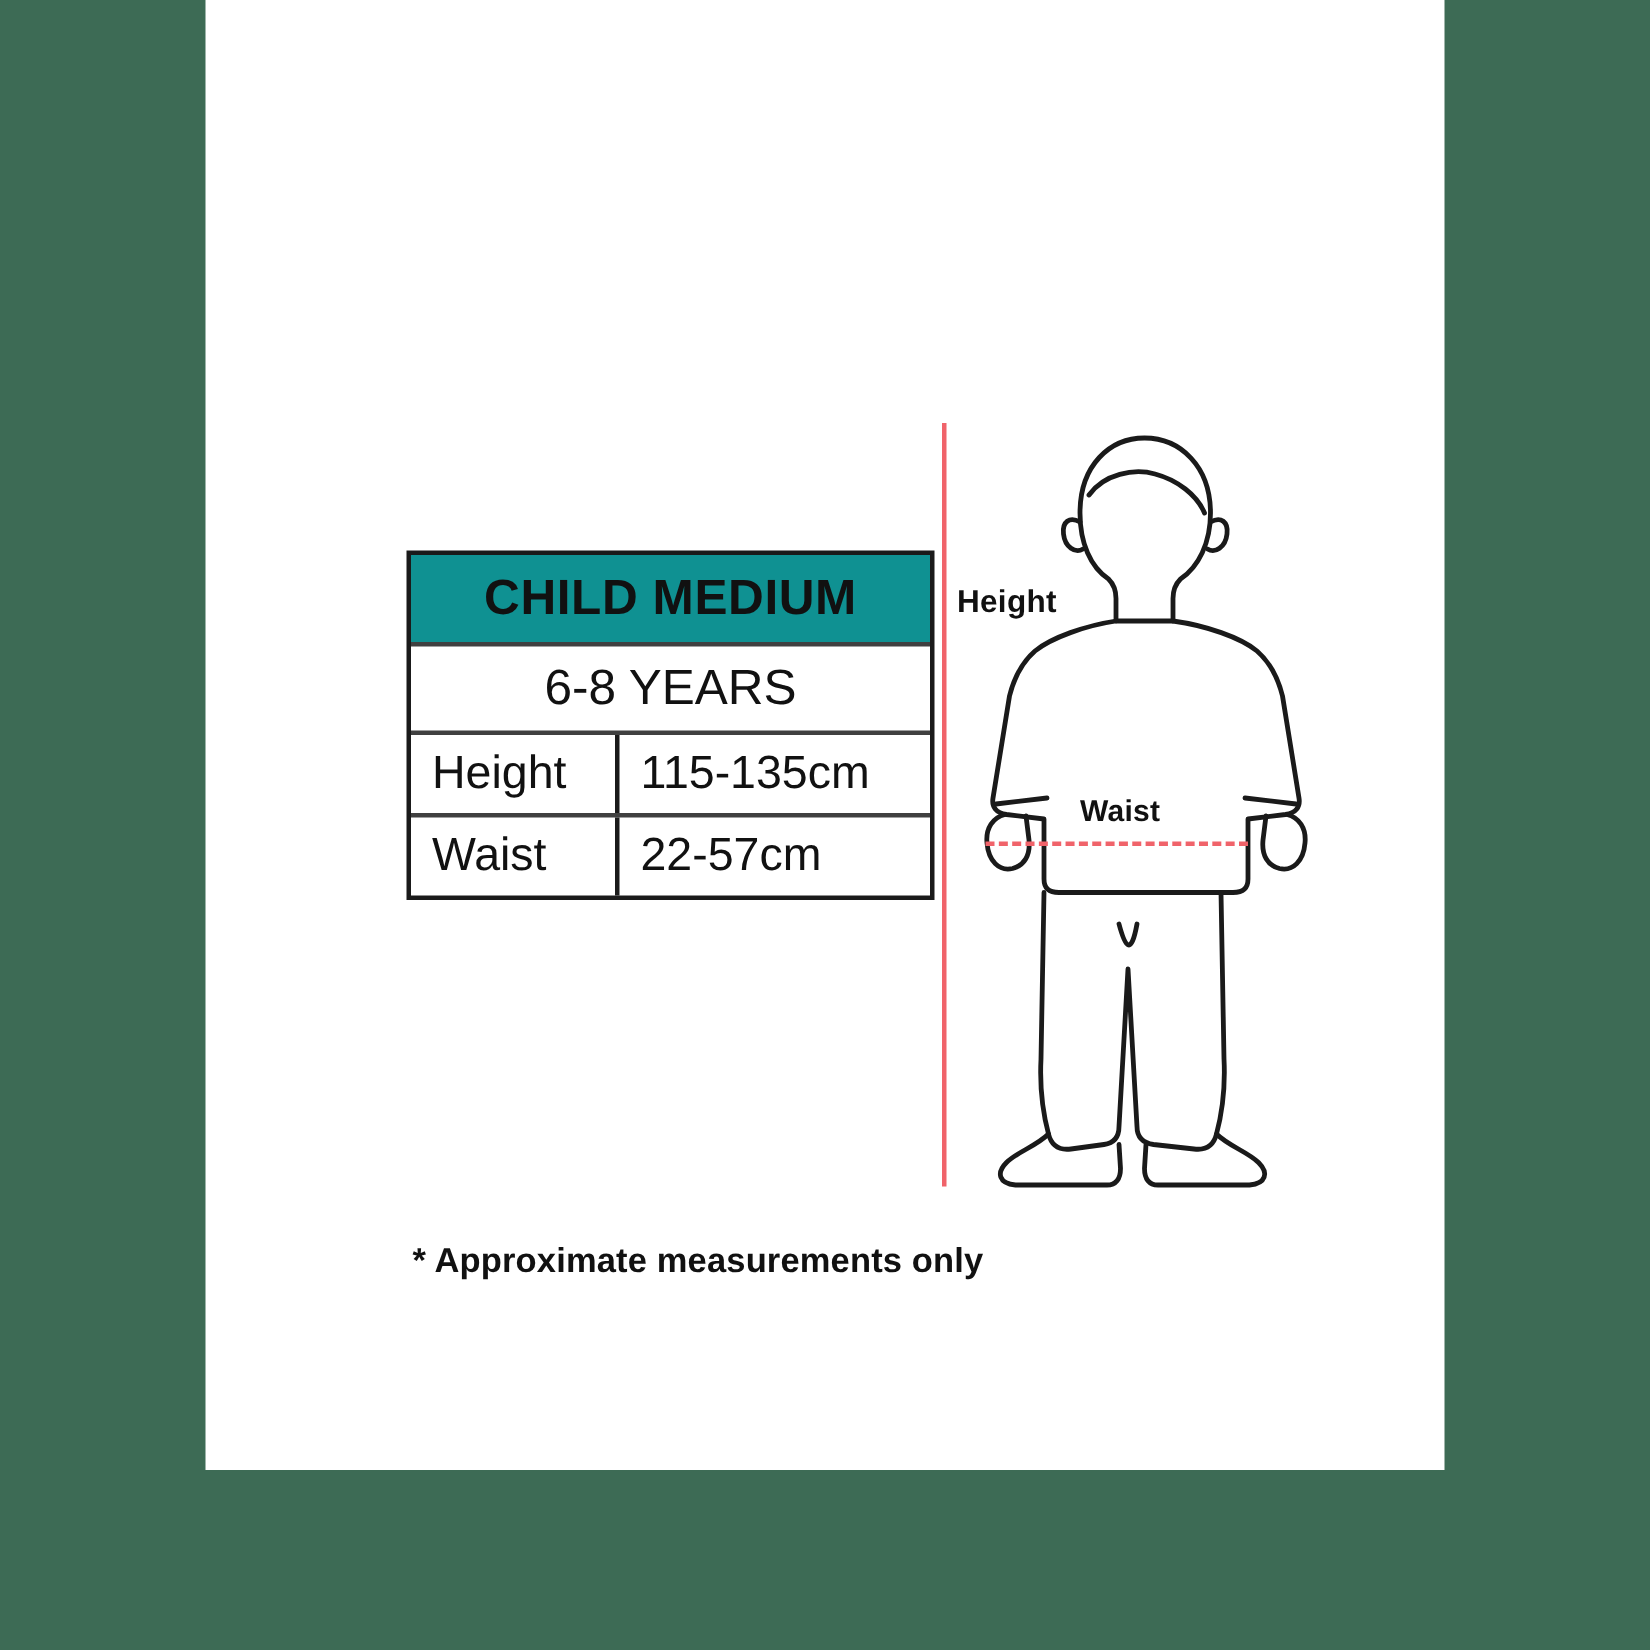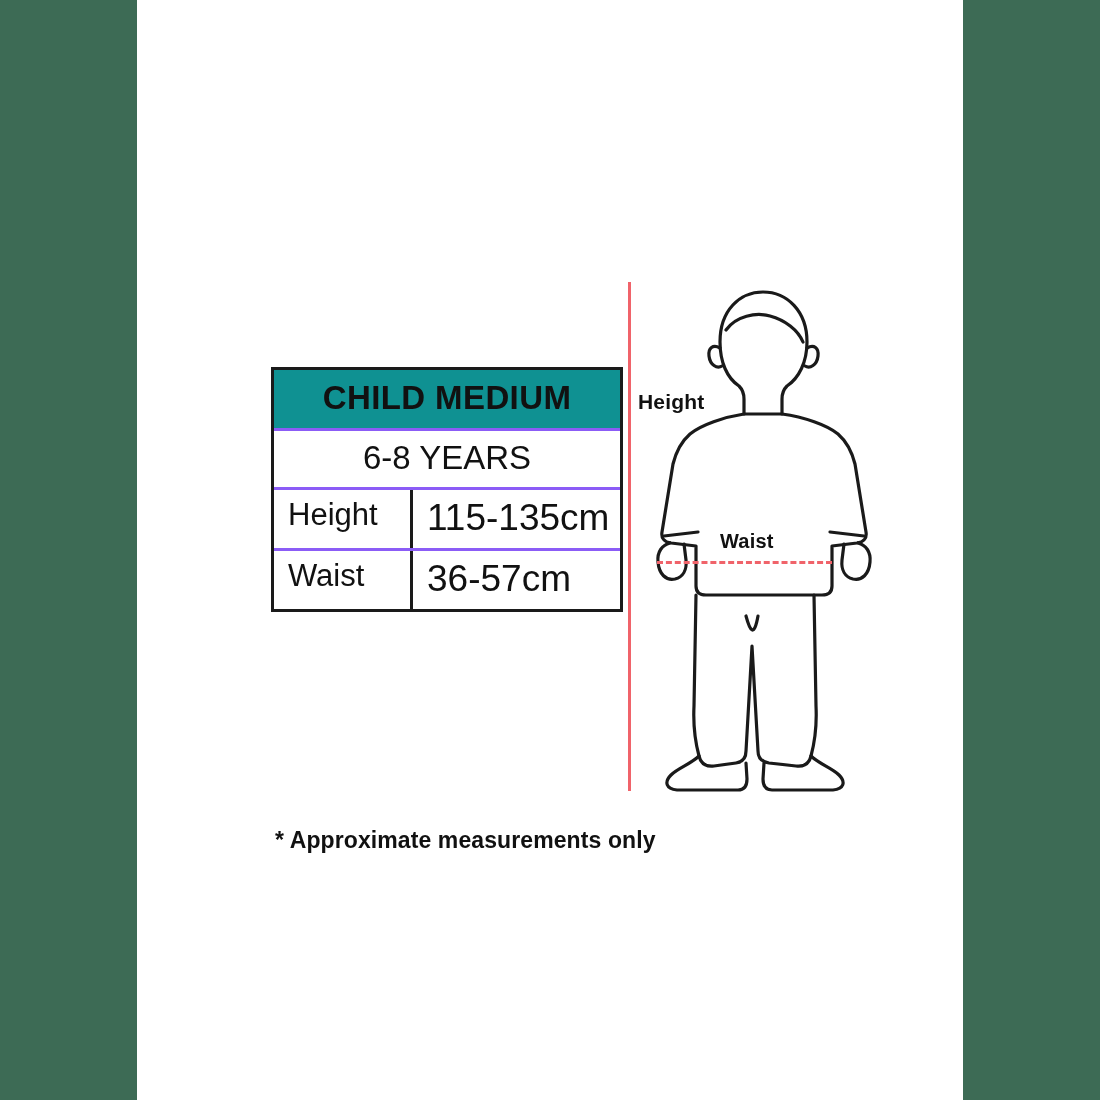--- a/index.html
+++ b/index.html
@@ -19,37 +19,37 @@
     top: 0;
     width: 1100px;
     height: 1100px;
   }
   
   #canvas {
     position: absolute;
     left: 137px;
     top: 0px;
     width: 826px;
-    height: 1100px;
+    height: 980px;
     background: #ffffff;
   }
 
   
   #size-table {
     position: absolute;
     left: 134px;   
     top: 367px;
     width: 352px;
     border: 3px solid #1a1a1a;
     box-sizing: border-box;
     background: #ffffff;
   }
   .tbl-row {
     display: flex;
-    border-top: 3px solid #8b5cf6;
+    border-top: 3px solid #404040;
   }
   .tbl-row:first-child {
     border-top: none;
   }
   .tbl-head {
     background: #0f9192;
     color: #111111;
     font-size: 33px;
     font-weight: bold;
     letter-spacing: 0.4px;
@@ -72,21 +72,21 @@
     box-sizing: border-box;
     font-size: 31px;
     color: #111111;
     padding: 7px 0 9px 14px;
     border-right: 3px solid #1a1a1a;
     white-space: nowrap;
   }
   .tbl-value {
     flex: 1;
     box-sizing: border-box;
-    font-size: 37px;
+    font-size: 31px;
     color: #111111;
     padding: 7px 0 9px 14px;
     white-space: nowrap;
   }
 
   
   #figure-area {
     position: absolute;
     left: 487px;   
     top: 282px;
@@ -158,21 +158,21 @@
       </div>
       <div class="tbl-row">
         <div class="tbl-sub">6-8 YEARS</div>
       </div>
       <div class="tbl-row">
         <div class="tbl-label">Height</div>
         <div class="tbl-value">115-135cm</div>
       </div>
       <div class="tbl-row">
         <div class="tbl-label">Waist</div>
-        <div class="tbl-value">36-57cm</div>
+        <div class="tbl-value">22-57cm</div>
       </div>
     </div>
 
     <div id="figure-area">
 
       <div id="height-line"></div>
       <div id="height-label">Height</div>
 
       <svg id="kid-svg" width="230" height="510" viewBox="0 0 230 510">
         <g fill="none" stroke="#1a1a1a" stroke-width="3.2" stroke-linejoin="round" stroke-linecap="round">

